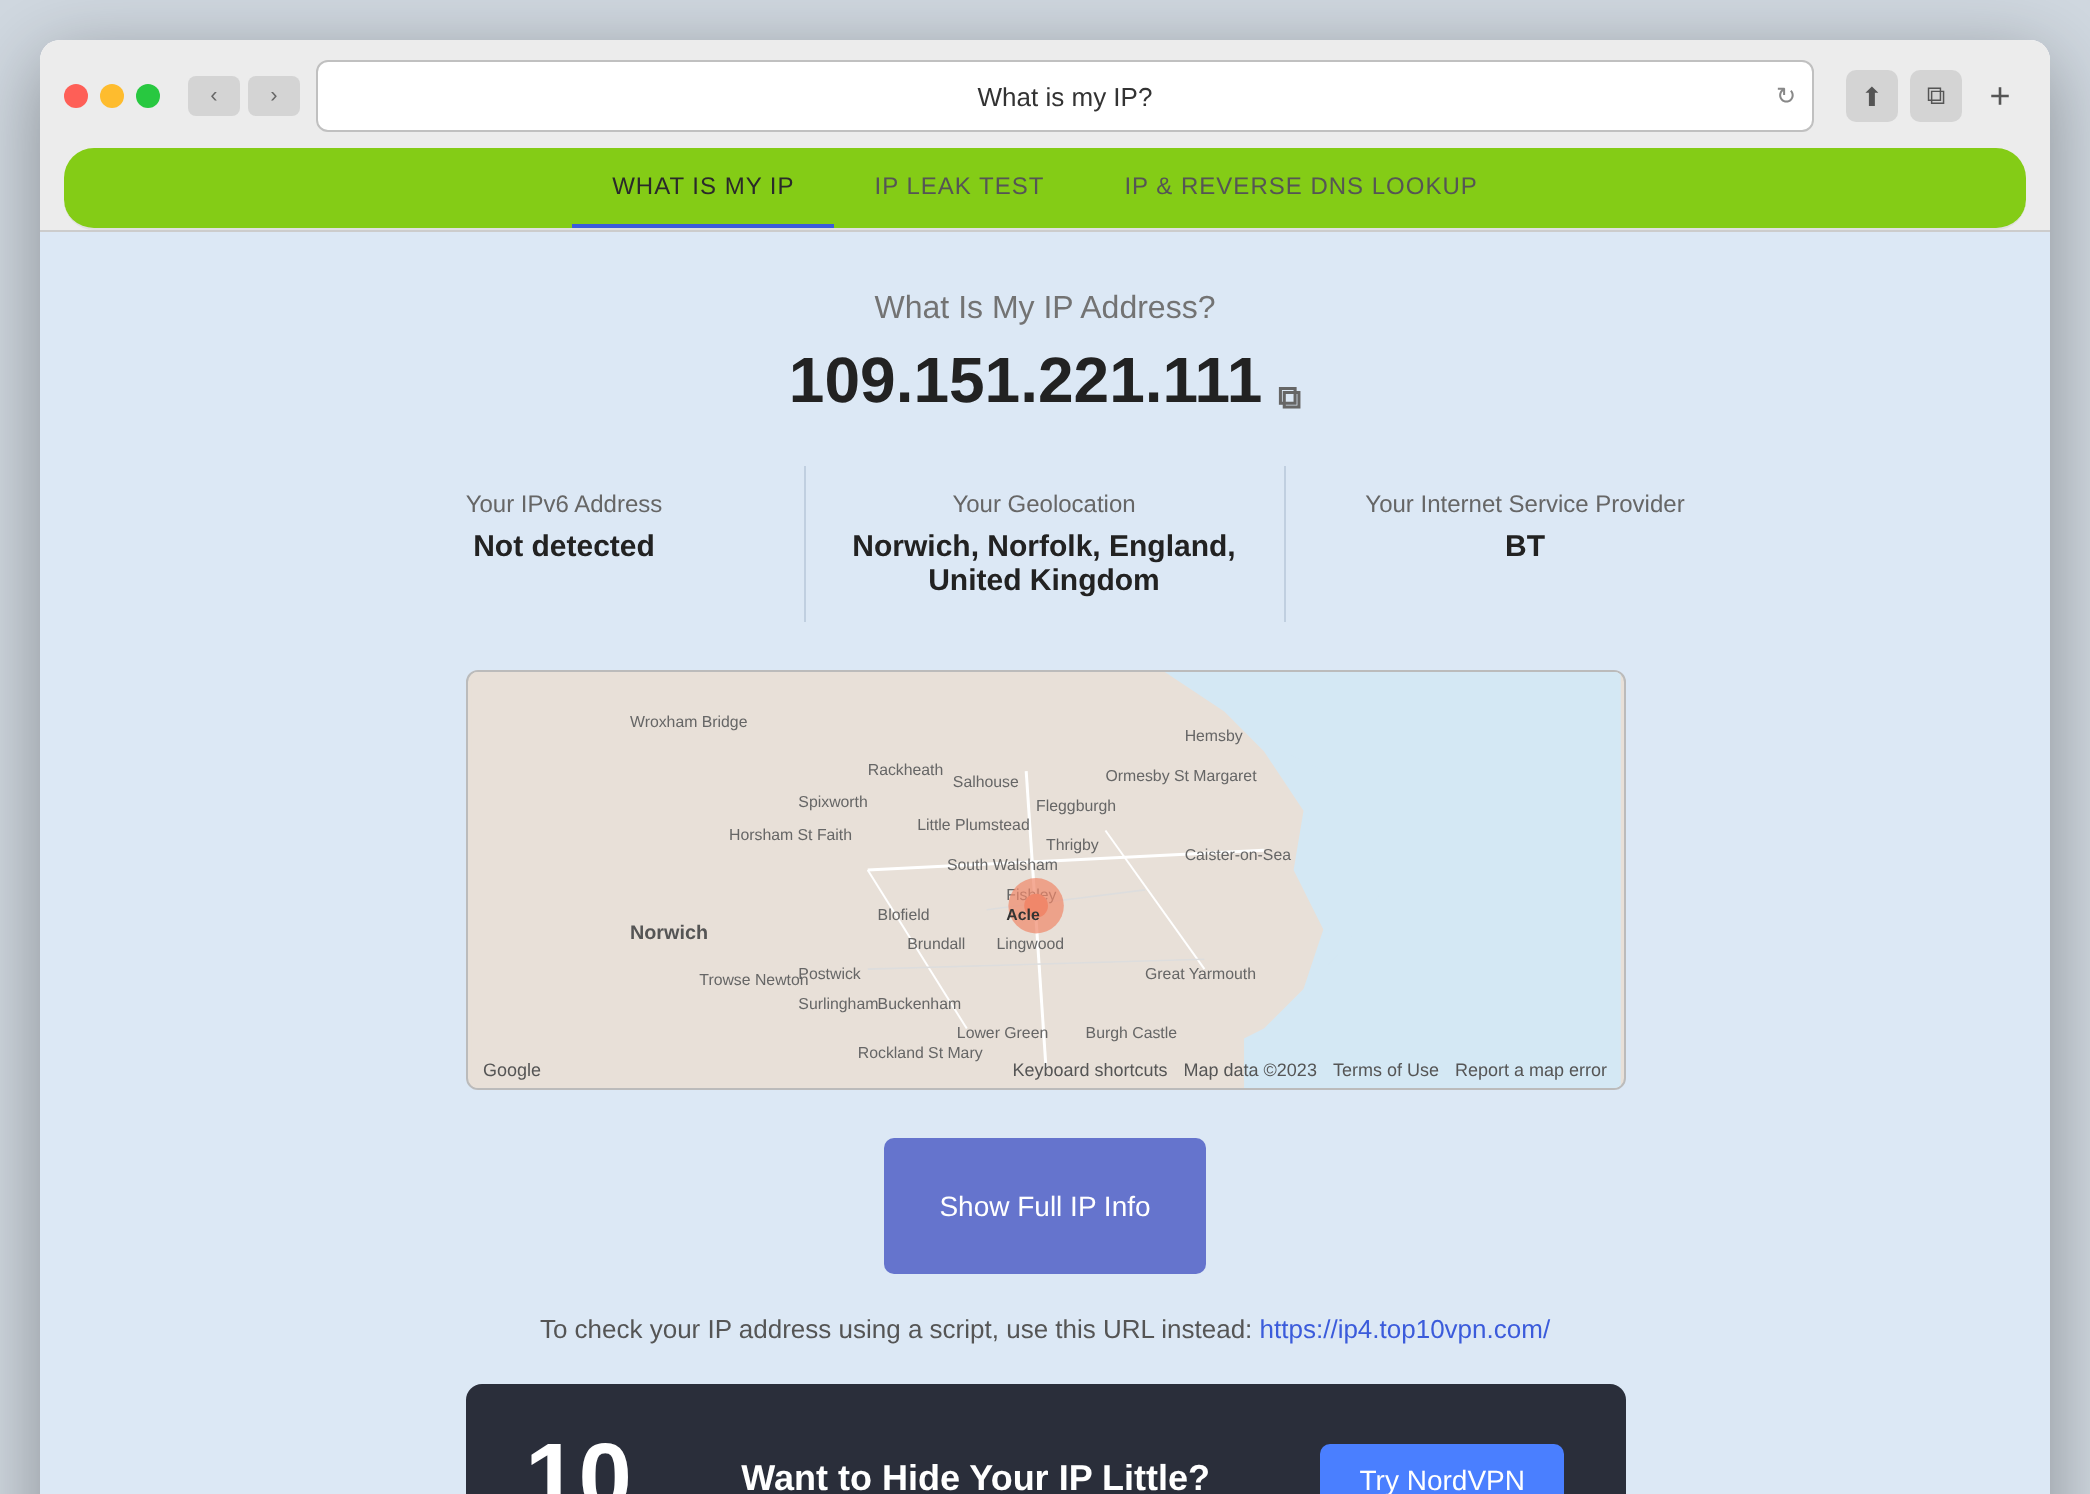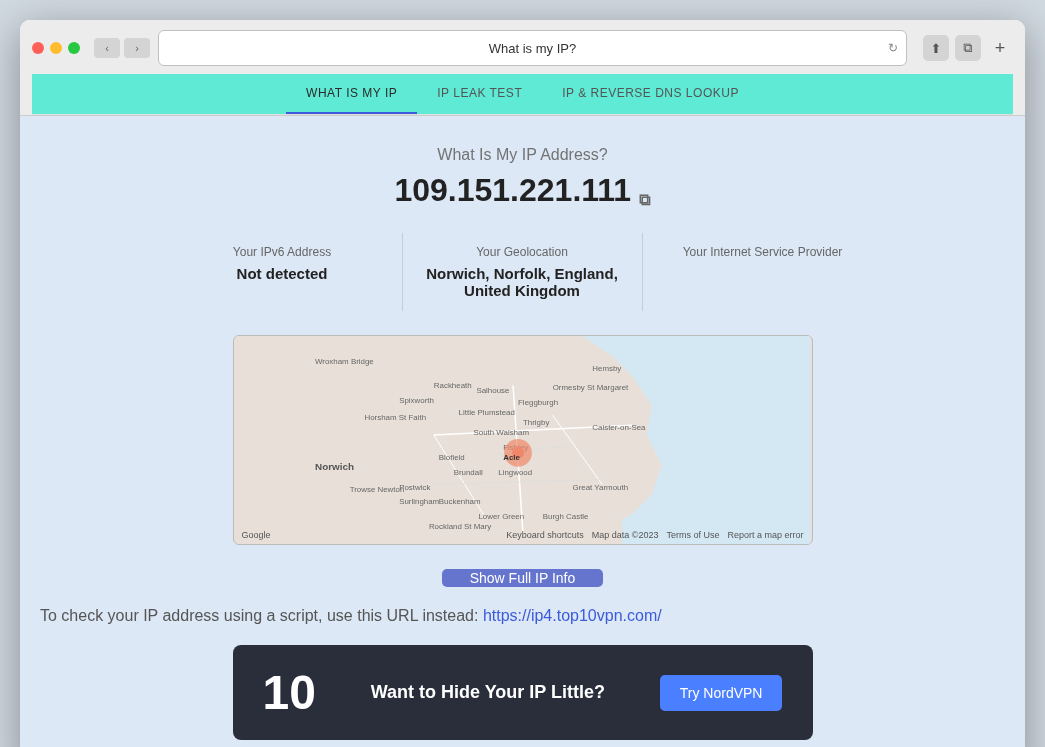--- a/index.html
+++ b/index.html
@@ -97,26 +97,27 @@
     }
     .plus-btn {
       width: 26px; height: 26px;
       display: flex; align-items: center; justify-content: center;
       font-size: 18px;
       color: #555;
       cursor: pointer;
     }
     
     .site-nav {
-      background: #5eead4;
+      background: #84cc16;
       display: flex;
       justify-content: center;
       gap: 0;
       border-bottom: 1px solid #e0e0e0;
       padding: 0 20px;
+      border-radius: 15px;
     }
     .site-nav-item {
       padding: 12px 20px;
       font-size: 12px;
       font-weight: 500;
       color: #555;
       cursor: pointer;
       border-bottom: 2px solid transparent;
       text-transform: uppercase;
       letter-spacing: 0.5px;
@@ -214,28 +215,29 @@
     
     .show-ip-btn-wrap {
       text-align: center;
       margin-bottom: 20px;
     }
     .show-ip-btn {
       background: #6574cd;
       color: #fff;
       border: none;
       border-radius: 5px;
-      padding: 1px 28px;
+      padding: 26px 28px;
       font-size: 14px;
       cursor: pointer;
       font-weight: 500;
     }
     
     .script-url-section {
-      font-size: 16px;
+      text-align: center;
+      font-size: 13px;
       color: #555;
       margin-bottom: 20px;
     }
     .script-url-section a {
       color: #3b5bdb;
       text-decoration: none;
     }
     
     .hide-cta {
       background: #2a2e3a;
@@ -315,20 +317,21 @@
       <div class="info-card">
         <div class="info-card-label">Your IPv6 Address</div>
         <div class="info-card-value">Not detected</div>
       </div>
       <div class="info-card">
         <div class="info-card-label">Your Geolocation</div>
         <div class="info-card-value">Norwich, Norfolk, England, United Kingdom</div>
       </div>
       <div class="info-card">
         <div class="info-card-label">Your Internet Service Provider</div>
+        <div class="info-card-value">BT</div>
       </div>
     </div>
 
     <div class="map-container">
       <svg class="map-svg" viewBox="0 0 580 210" xmlns="http://www.w3.org/2000/svg">
 
         <rect width="580" height="210" fill="#e8e0d8"></rect>
 
         <rect x="390" y="0" width="190" height="210" fill="#d4e8f4"></rect>
         <polygon points="330,0 580,0 580,210 400,210 420,160 440,140 460,110 450,80 430,50 390,30 350,10" fill="#d4e8f4"></polygon>

